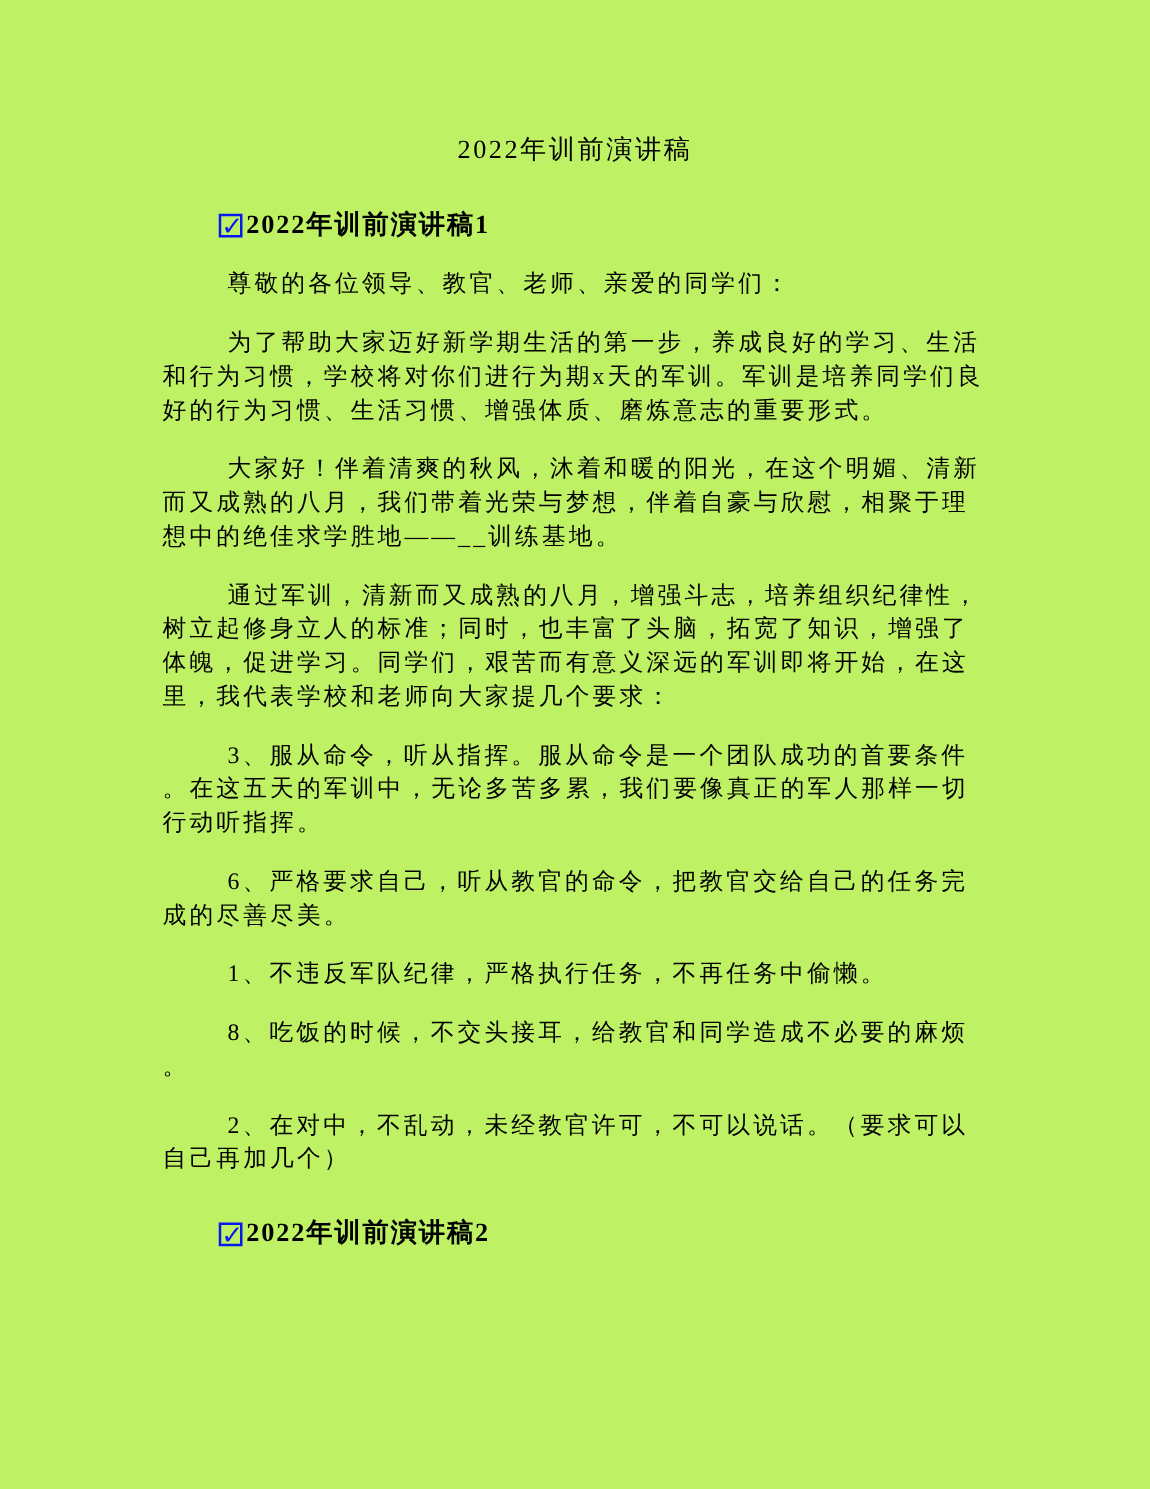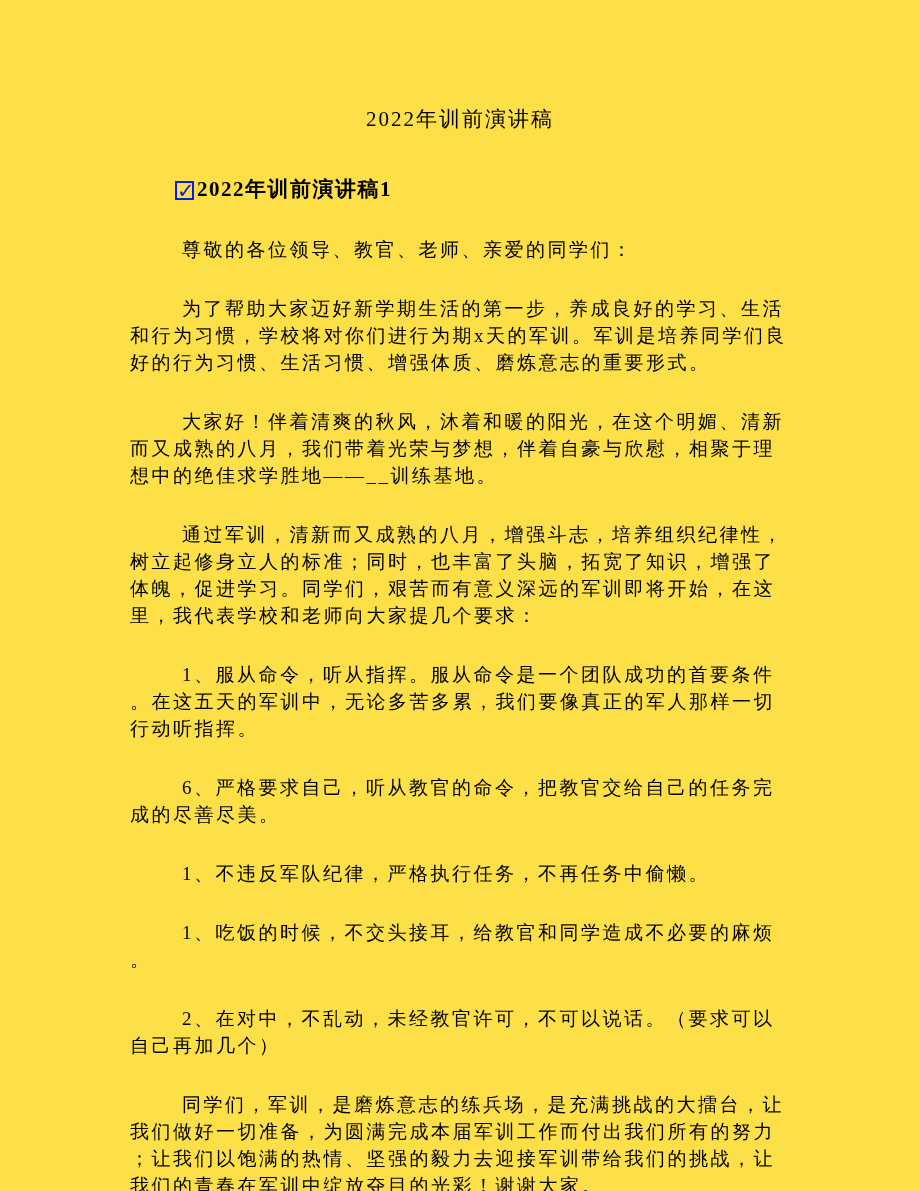--- a/index.html
+++ b/index.html
@@ -1,39 +1,39 @@
 <!DOCTYPE html>
 <html><head>
 <meta charset="utf-8">
 <style>
   * { margin: 0; padding: 0; box-sizing: border-box; }
   html, body { background: #ffffff; }
   .page {
     position: relative;
     width: 920px;
     height: 1191px;
-    background: #fde047;
+    background: #bef264;
     color: #000000;
     font-family: "Liberation Serif", "DejaVu Serif", serif;
     padding: 104px 130px 0 130px;
     overflow: hidden;
   }
   .doc-title {
     font-size: 21px;
     font-weight: normal;
     line-height: 30px;
     text-align: center;
     letter-spacing: 2px;
   }
   .section-heading {
     font-size: 21px;
     font-weight: bold;
     line-height: 30px;
     letter-spacing: 1.5px;
-    margin-top: 40px;
+    margin-top: 30px;
     padding-left: 45px;
   }
   .checkbox {
     display: inline-block;
     width: 19px;
     height: 19px;
     border: 2px solid #0818f0;
     color: #0818f0;
     font-size: 21px;
     line-height: 17px;
@@ -42,45 +42,44 @@
     vertical-align: -2px;
     margin-right: 3px;
     letter-spacing: 0;
     font-family: "DejaVu Sans", sans-serif;
   }
   p.body-para {
     font-size: 19px;
     line-height: 27px;
     letter-spacing: 2.5px;
     text-indent: 52px;
-    margin-top: 32px;
+    margin-top: 20px;
     word-break: break-all;
     line-break: anywhere;
     text-align: left;
   }
 </style>
 </head>
 <body>
 
 <div class="page">
 
   <h1 class="doc-title">2022年训前演讲稿</h1>
 
   <h2 class="section-heading">
     <span class="checkbox">✓</span><span>2022年训前演讲稿1</span>
   </h2>
 
   <p class="body-para">尊敬的各位领导、教官、老师、亲爱的同学们：</p>
   <p class="body-para">为了帮助大家迈好新学期生活的第一步，养成良好的学习、生活和行为习惯，学校将对你们进行为期x天的军训。军训是培养同学们良好的行为习惯、生活习惯、增强体质、磨炼意志的重要形式。</p>
   <p class="body-para">大家好！伴着清爽的秋风，沐着和暖的阳光，在这个明媚、清新而又成熟的八月，我们带着光荣与梦想，伴着自豪与欣慰，相聚于理想中的绝佳求学胜地——__训练基地。</p>
   <p class="body-para">通过军训，清新而又成熟的八月，增强斗志，培养组织纪律性，树立起修身立人的标准；同时，也丰富了头脑，拓宽了知识，增强了体魄，促进学习。同学们，艰苦而有意义深远的军训即将开始，在这里，我代表学校和老师向大家提几个要求：</p>
-  <p class="body-para">1、服从命令，听从指挥。服从命令是一个团队成功的首要条件。在这五天的军训中，无论多苦多累，我们要像真正的军人那样一切行动听指挥。</p>
+  <p class="body-para">3、服从命令，听从指挥。服从命令是一个团队成功的首要条件。在这五天的军训中，无论多苦多累，我们要像真正的军人那样一切行动听指挥。</p>
   <p class="body-para">6、严格要求自己，听从教官的命令，把教官交给自己的任务完成的尽善尽美。</p>
   <p class="body-para">1、不违反军队纪律，严格执行任务，不再任务中偷懒。</p>
-  <p class="body-para">1、吃饭的时候，不交头接耳，给教官和同学造成不必要的麻烦。</p>
+  <p class="body-para">8、吃饭的时候，不交头接耳，给教官和同学造成不必要的麻烦。</p>
   <p class="body-para">2、在对中，不乱动，未经教官许可，不可以说话。（要求可以自己再加几个）</p>
-  <p class="body-para">同学们，军训，是磨炼意志的练兵场，是充满挑战的大擂台，让我们做好一切准备，为圆满完成本届军训工作而付出我们所有的努力；让我们以饱满的热情、坚强的毅力去迎接军训带给我们的挑战，让我们的青春在军训中绽放夺目的光彩！谢谢大家。</p>
 
   <h2 class="section-heading">
     <span class="checkbox">✓</span><span>2022年训前演讲稿2</span>
   </h2>
 
 </div>
 
 </body></html>

